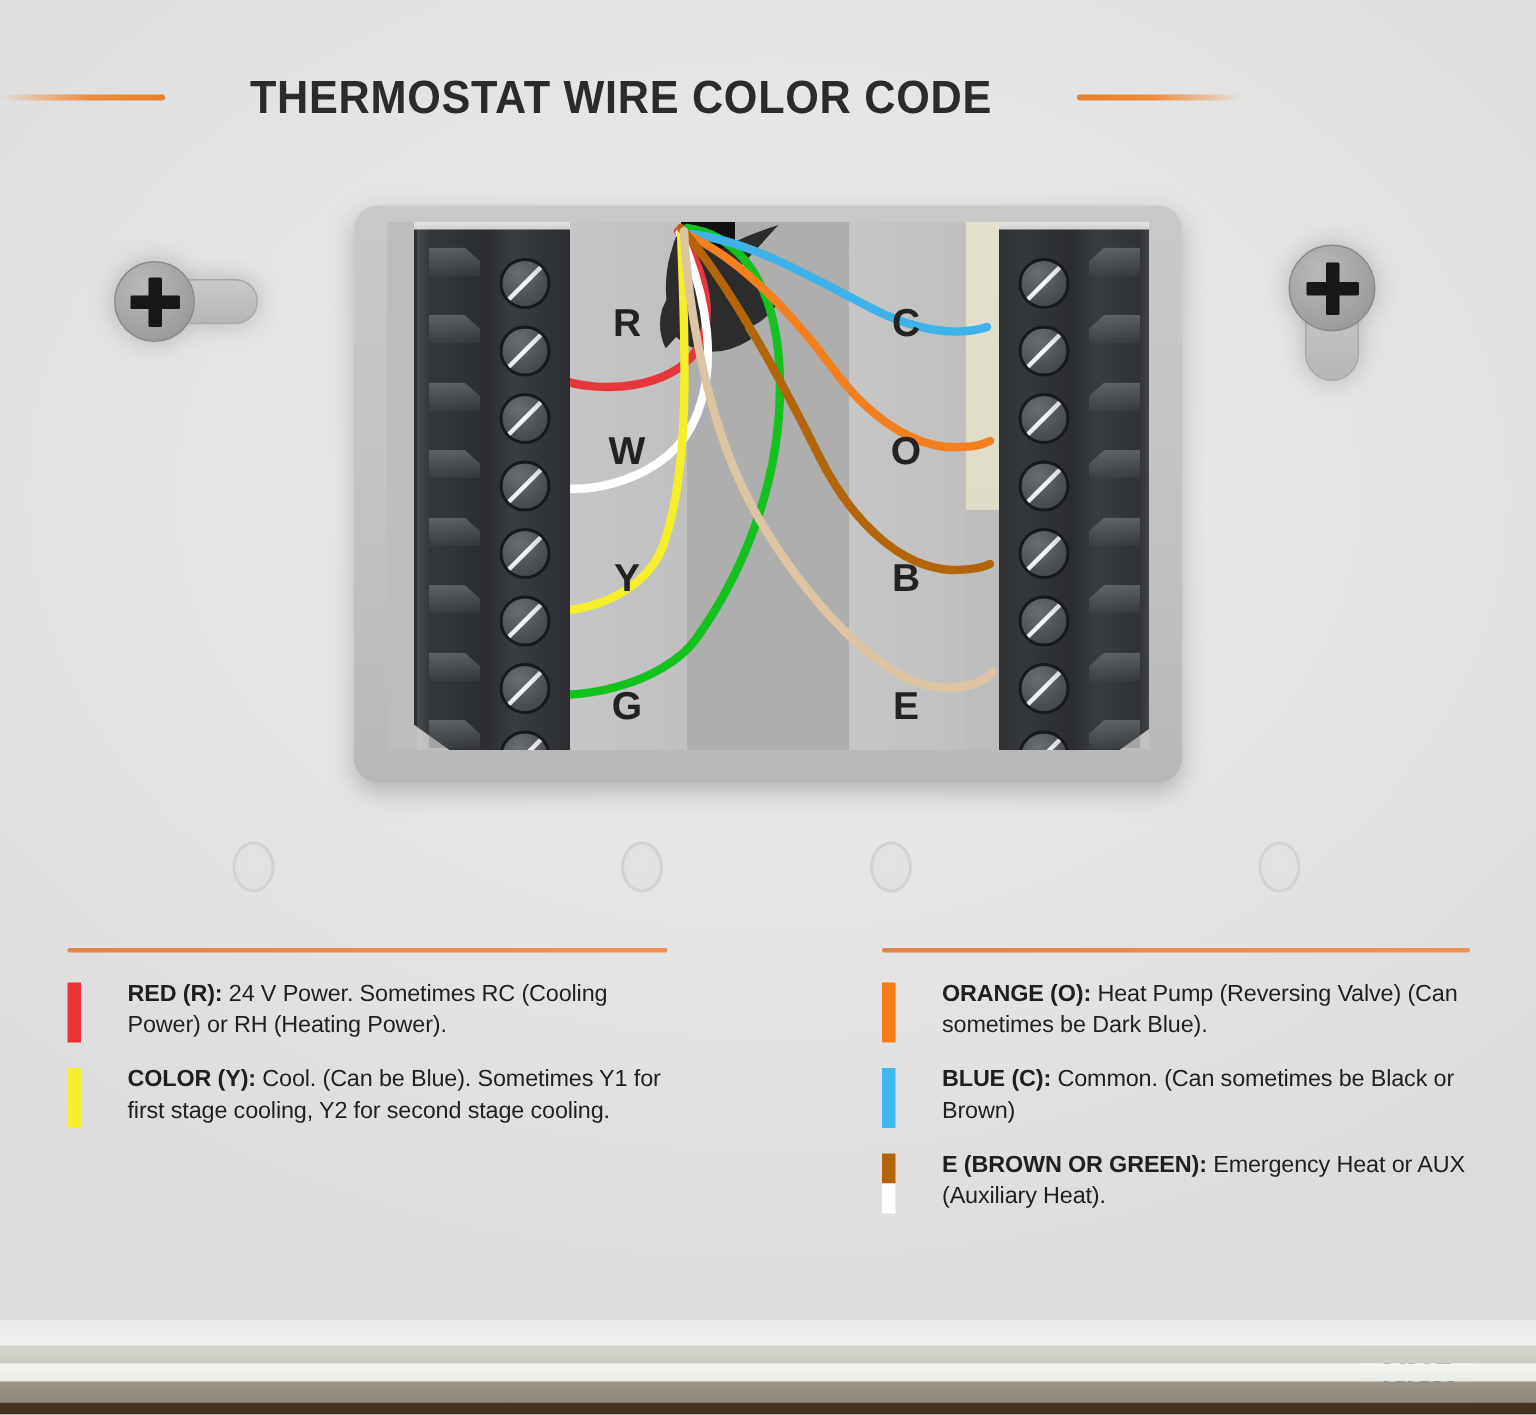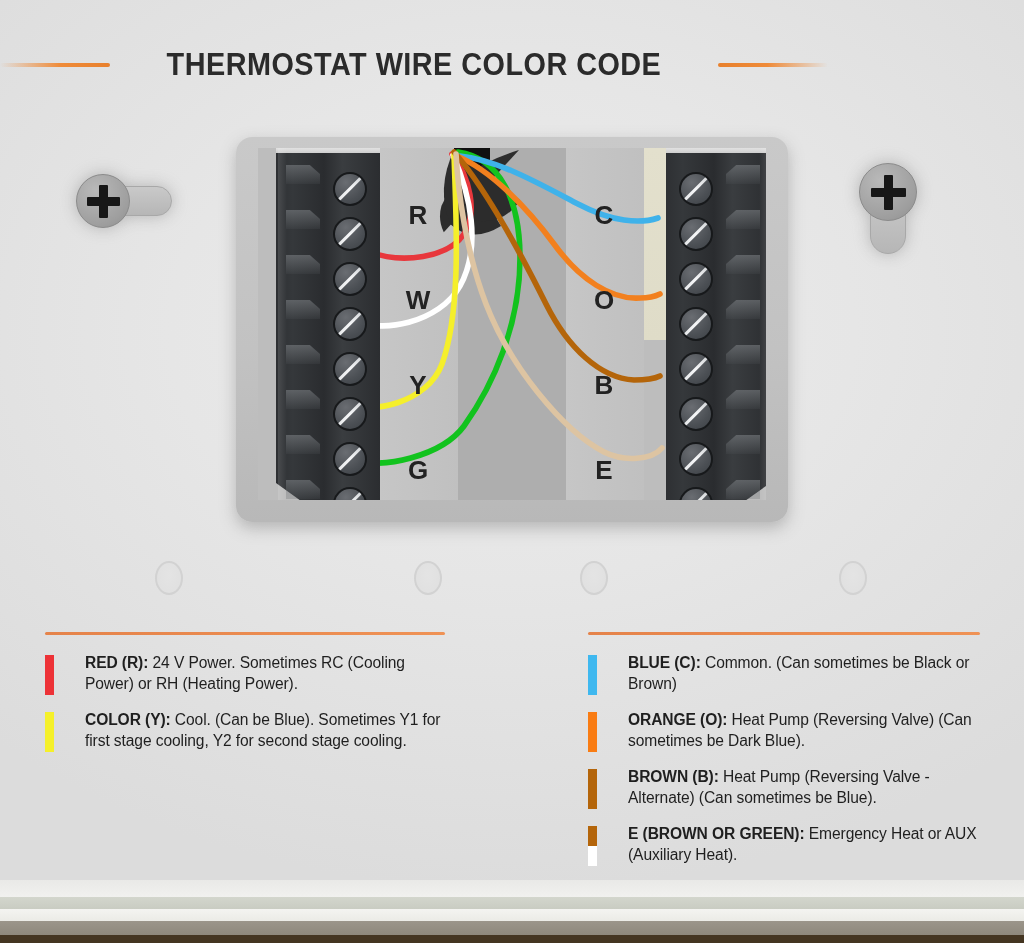--- a/index.html
+++ b/index.html
@@ -433,35 +433,29 @@
     <div class="legend-item">
       <div class="legend-swatch">
         <div class="half" style="background: rgb(245, 240, 42);"></div>
       </div>
       <div class="legend-text"><b>COLOR (Y):</b><span> Cool. (Can be Blue). Sometimes Y1 for first stage cooling, Y2 for second stage cooling.</span></div>
     </div>
   </div>
 <div class="legend-col" id="legend-col-right">
     <div class="legend-item">
       <div class="legend-swatch">
+        <div class="half" style="background: rgb(249, 124, 19);"></div>
+      </div>
+      <div class="legend-text"><b>ORANGE (O):</b><span> Heat Pump (Reversing Valve) (Can sometimes be Dark Blue).</span></div>
+    </div>
+    <div class="legend-item">
+      <div class="legend-swatch">
         <div class="half" style="background: rgb(63, 184, 239);"></div>
       </div>
       <div class="legend-text"><b>BLUE (C):</b><span> Common. (Can sometimes be Black or Brown)</span></div>
-    </div>
-    <div class="legend-item">
-      <div class="legend-swatch">
-        <div class="half" style="background: rgb(249, 124, 19);"></div>
-      </div>
-      <div class="legend-text"><b>ORANGE (O):</b><span> Heat Pump (Reversing Valve) (Can sometimes be Dark Blue).</span></div>
-    </div>
-    <div class="legend-item">
-      <div class="legend-swatch">
-        <div class="half" style="background: rgb(180, 101, 10);"></div>
-      </div>
-      <div class="legend-text"><b>BROWN (B):</b><span> Heat Pump (Reversing Valve - Alternate) (Can sometimes be Blue).</span></div>
     </div>
     <div class="legend-item">
       <div class="legend-swatch">
         <div class="half" style="background: rgb(180, 101, 10);"></div>
         <div class="half" style="background: rgb(255, 255, 255);"></div>
       </div>
       <div class="legend-text"><b>E (BROWN OR GREEN):</b><span> Emergency Heat or AUX (Auxiliary Heat).</span></div>
     </div>
   </div>
 

